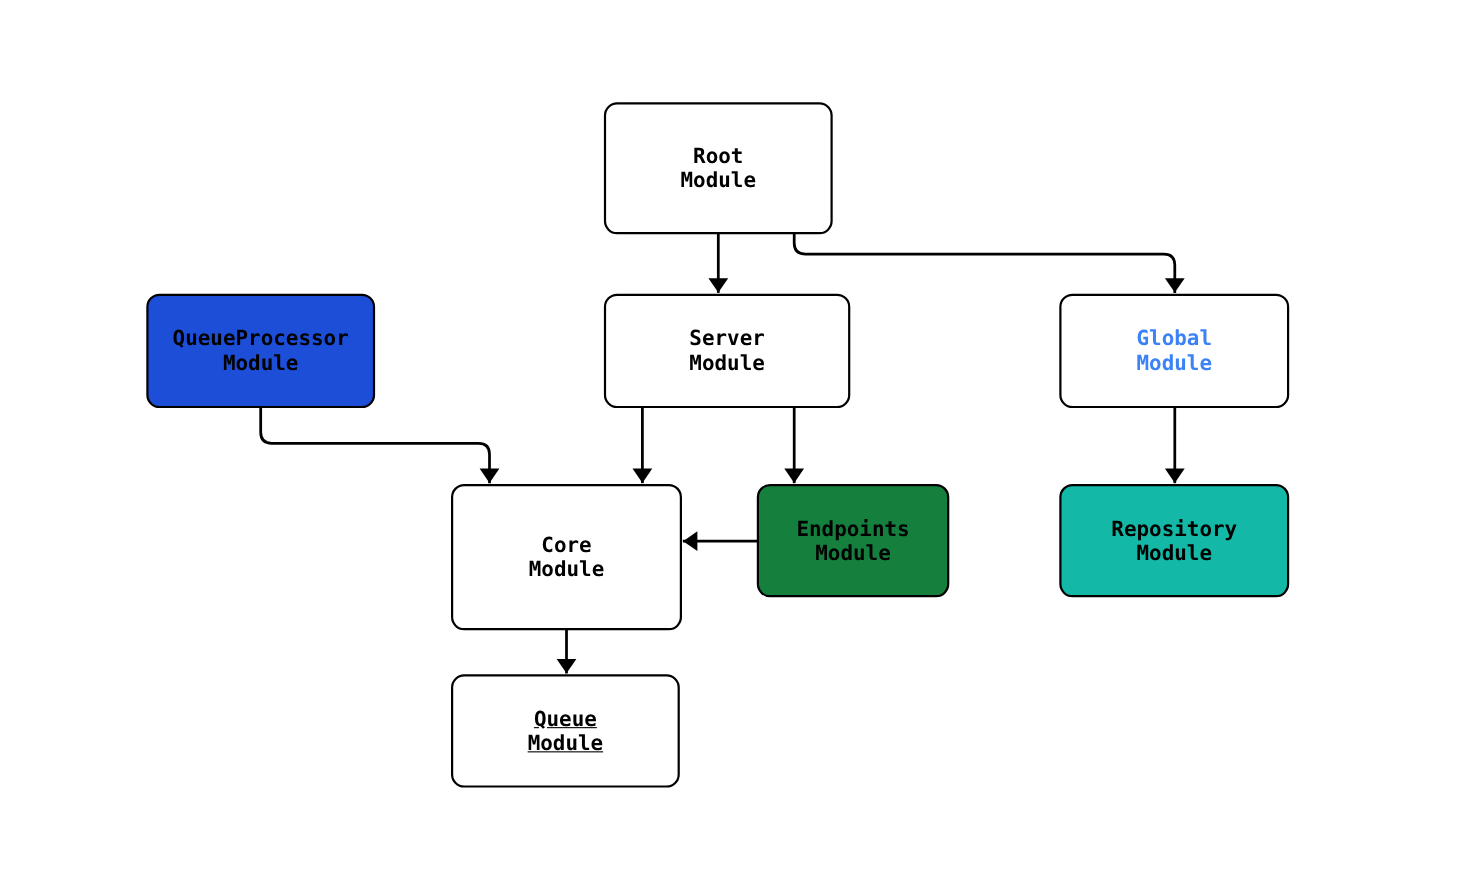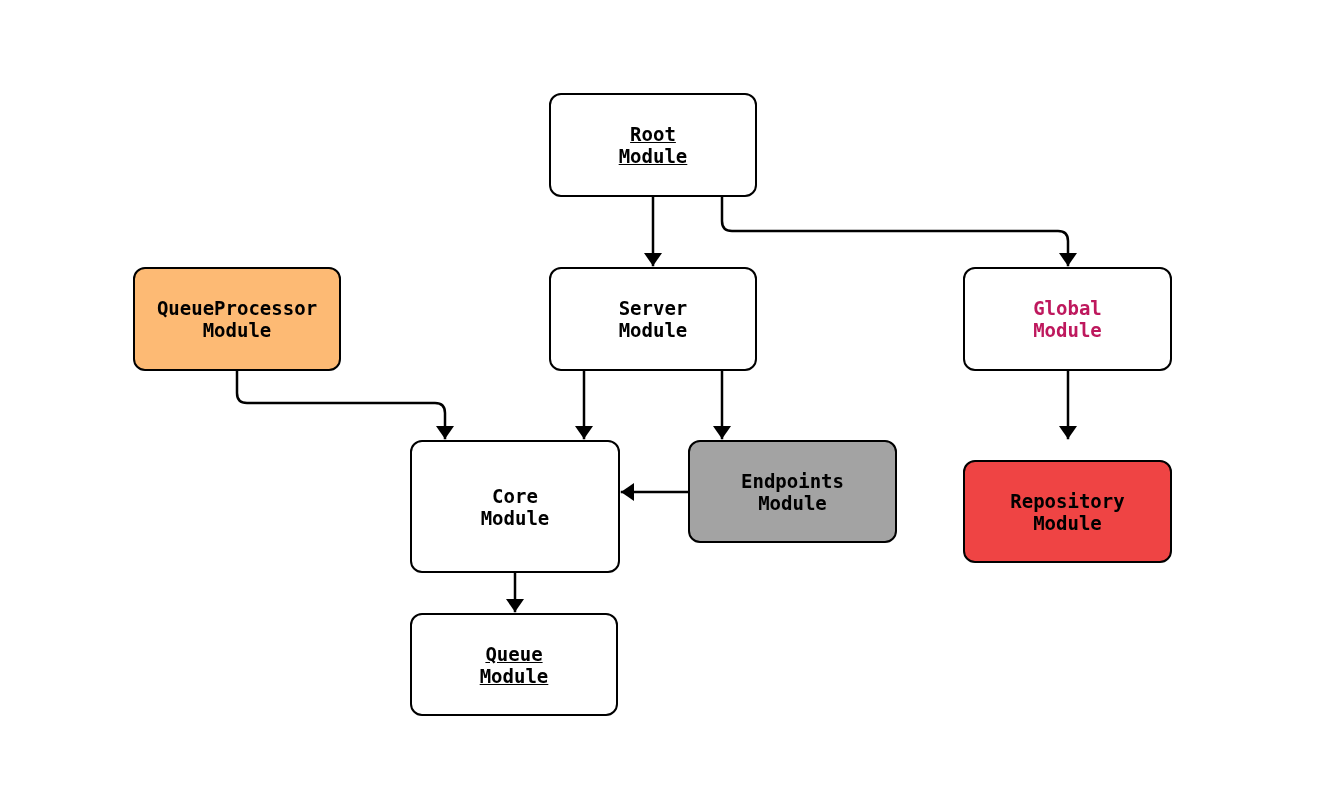--- a/index.html
+++ b/index.html
@@ -59,45 +59,45 @@
         <path d="M653,197 L653,265" class="edge" stroke="#000000" marker-end="url(#arrowhead)"></path>
         <path d="M722,197 L722,221 Q722,231 732,231 L1058,231 Q1068,231 1068,241 L1068,265" class="edge" stroke="#000000" marker-end="url(#arrowhead)"></path>
         <path d="M237,371 L237,393 Q237,403 247,403 L435,403 Q445,403 445,413 L445,438" class="edge" stroke="#000000" marker-end="url(#arrowhead)"></path>
         <path d="M584,371 L584,438" class="edge" stroke="#000000" marker-end="url(#arrowhead)"></path>
         <path d="M722,371 L722,438" class="edge" stroke="#000000" marker-end="url(#arrowhead)"></path>
         <path d="M688,492 L622,492" class="edge" stroke="#000000" marker-end="url(#arrowhead)"></path>
         <path d="M1068,371 L1068,438" class="edge" stroke="#000000" marker-end="url(#arrowhead)"></path>
         <path d="M515,543 L515,611" class="edge" stroke="#000000" marker-end="url(#arrowhead)"></path>
       </g>
   </svg>
-<div class="node" style="left: 549px; top: 93px; width: 208px; height: 104px; background: rgb(255, 255, 255); border-color: rgb(0, 0, 0); border-radius: 12px; text-decoration: underline;">
+<div class="node" style="left: 549px; top: 93px; width: 208px; height: 120px; background: rgb(255, 255, 255); border-color: rgb(0, 0, 0); border-radius: 12px;">
       <div class="node-label" style="color: rgb(0, 0, 0);">Root
 Module</div>
     </div>
-    <div class="node" style="left: 133px; top: 267px; width: 208px; height: 104px; background: #fdba74; border-color: rgb(0, 0, 0); border-radius: 12px;">
+    <div class="node" style="left: 133px; top: 267px; width: 208px; height: 104px; background: #1d4ed8; border-color: rgb(0, 0, 0); border-radius: 12px;">
       <div class="node-label" style="color: rgb(0, 0, 0);">QueueProcessor
 Module</div>
     </div>
-    <div class="node" style="left: 549px; top: 267px; width: 208px; height: 104px; background: rgb(255, 255, 255); border-color: rgb(0, 0, 0); border-radius: 12px;">
+    <div class="node" style="left: 549px; top: 267px; width: 224px; height: 104px; background: rgb(255, 255, 255); border-color: rgb(0, 0, 0); border-radius: 12px;">
       <div class="node-label" style="color: rgb(0, 0, 0);">Server
 Module</div>
     </div>
     <div class="node" style="left: 963px; top: 267px; width: 209px; height: 104px; background: rgb(255, 255, 255); border-color: rgb(0, 0, 0); border-radius: 12px;">
-      <div class="node-label" style="color: #be185d;">Global
+      <div class="node-label" style="color: #3b82f6;">Global
 Module</div>
     </div>
     <div class="node" style="left: 410px; top: 440px; width: 210px; height: 133px; background: rgb(255, 255, 255); border-color: rgb(0, 0, 0); border-radius: 12px;">
       <div class="node-label" style="color: rgb(0, 0, 0);">Core
 Module</div>
     </div>
-    <div class="node" style="left: 688px; top: 440px; width: 209px; height: 103px; background: #a3a3a3; border-color: rgb(0, 0, 0); border-radius: 12px;">
+    <div class="node" style="left: 688px; top: 440px; width: 175px; height: 103px; background: #15803d; border-color: rgb(0, 0, 0); border-radius: 12px;">
       <div class="node-label" style="color: rgb(0, 0, 0);">Endpoints
 Module</div>
     </div>
-    <div class="node" style="left: 963px; top: 460px; width: 209px; height: 103px; background: #ef4444; border-color: rgb(0, 0, 0); border-radius: 12px;">
+    <div class="node" style="left: 963px; top: 440px; width: 209px; height: 103px; background: #14b8a6; border-color: rgb(0, 0, 0); border-radius: 12px;">
       <div class="node-label" style="color: rgb(0, 0, 0);">Repository
 Module</div>
     </div>
     <div class="node" style="left: 410px; top: 613px; width: 208px; height: 103px; background: rgb(255, 255, 255); border-color: rgb(0, 0, 0); border-radius: 12px;">
       <div class="node-label" style="color: rgb(0, 0, 0); text-decoration: underline;">Queue
 Module</div>
     </div>
   </div>
 
 </body></html>

